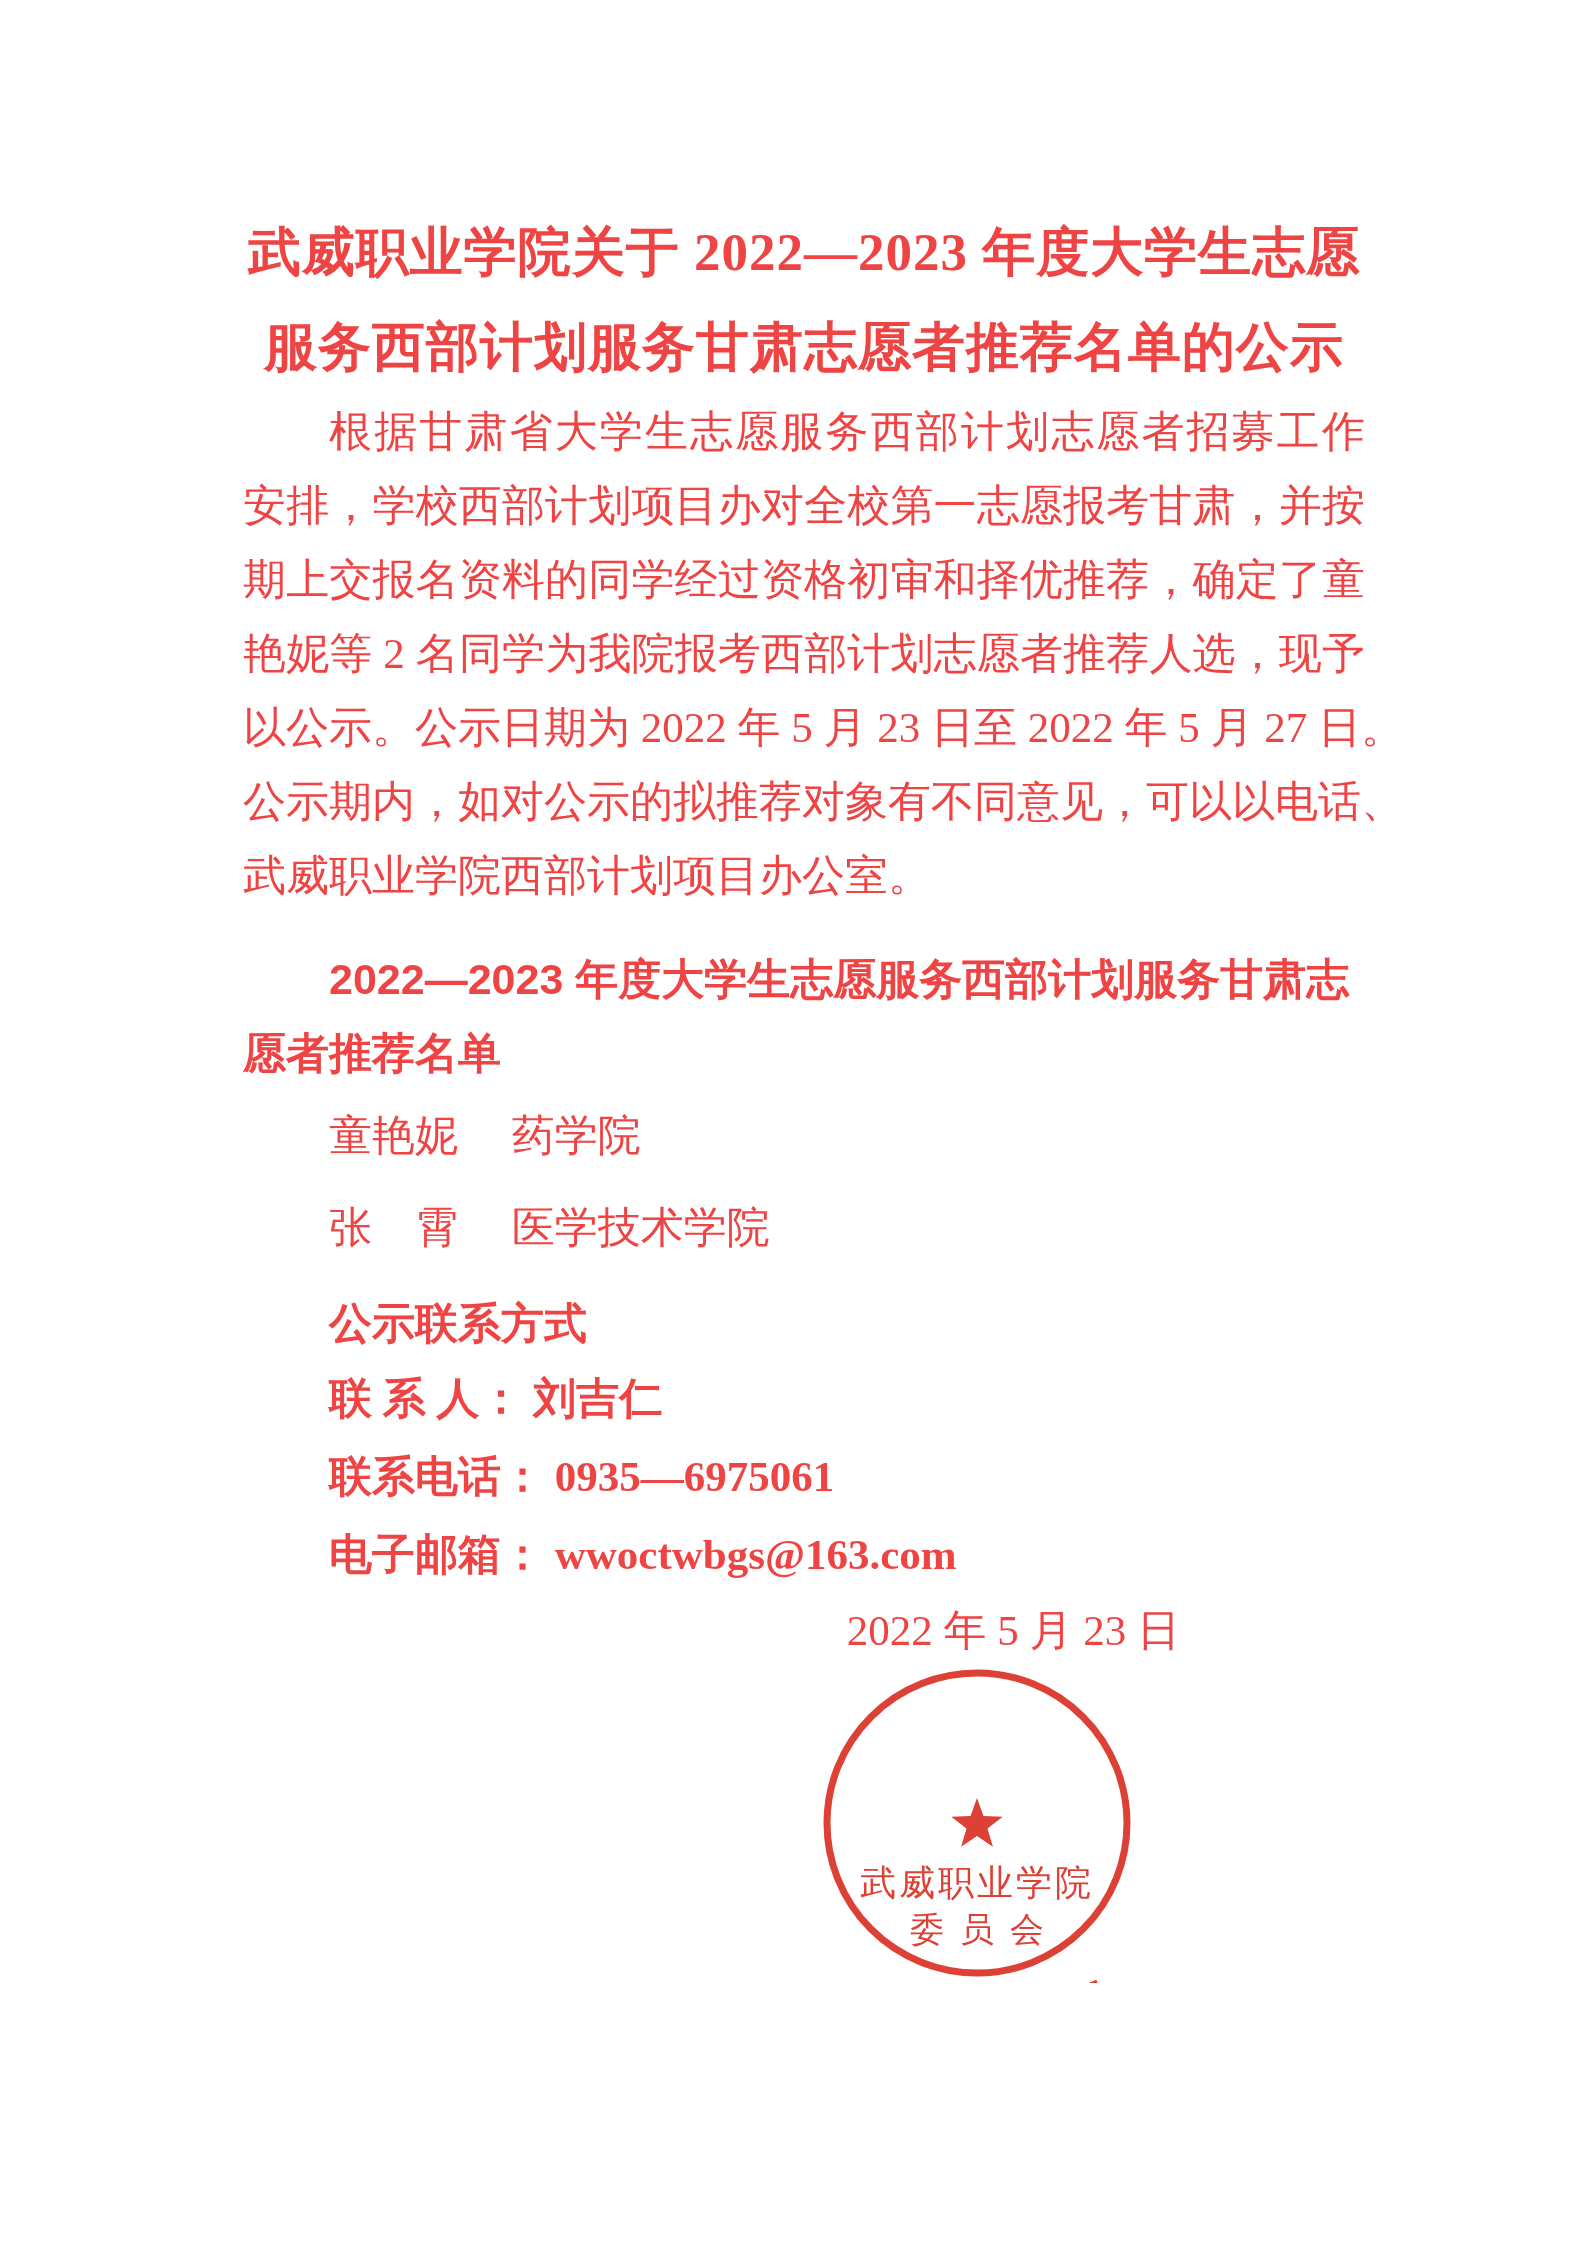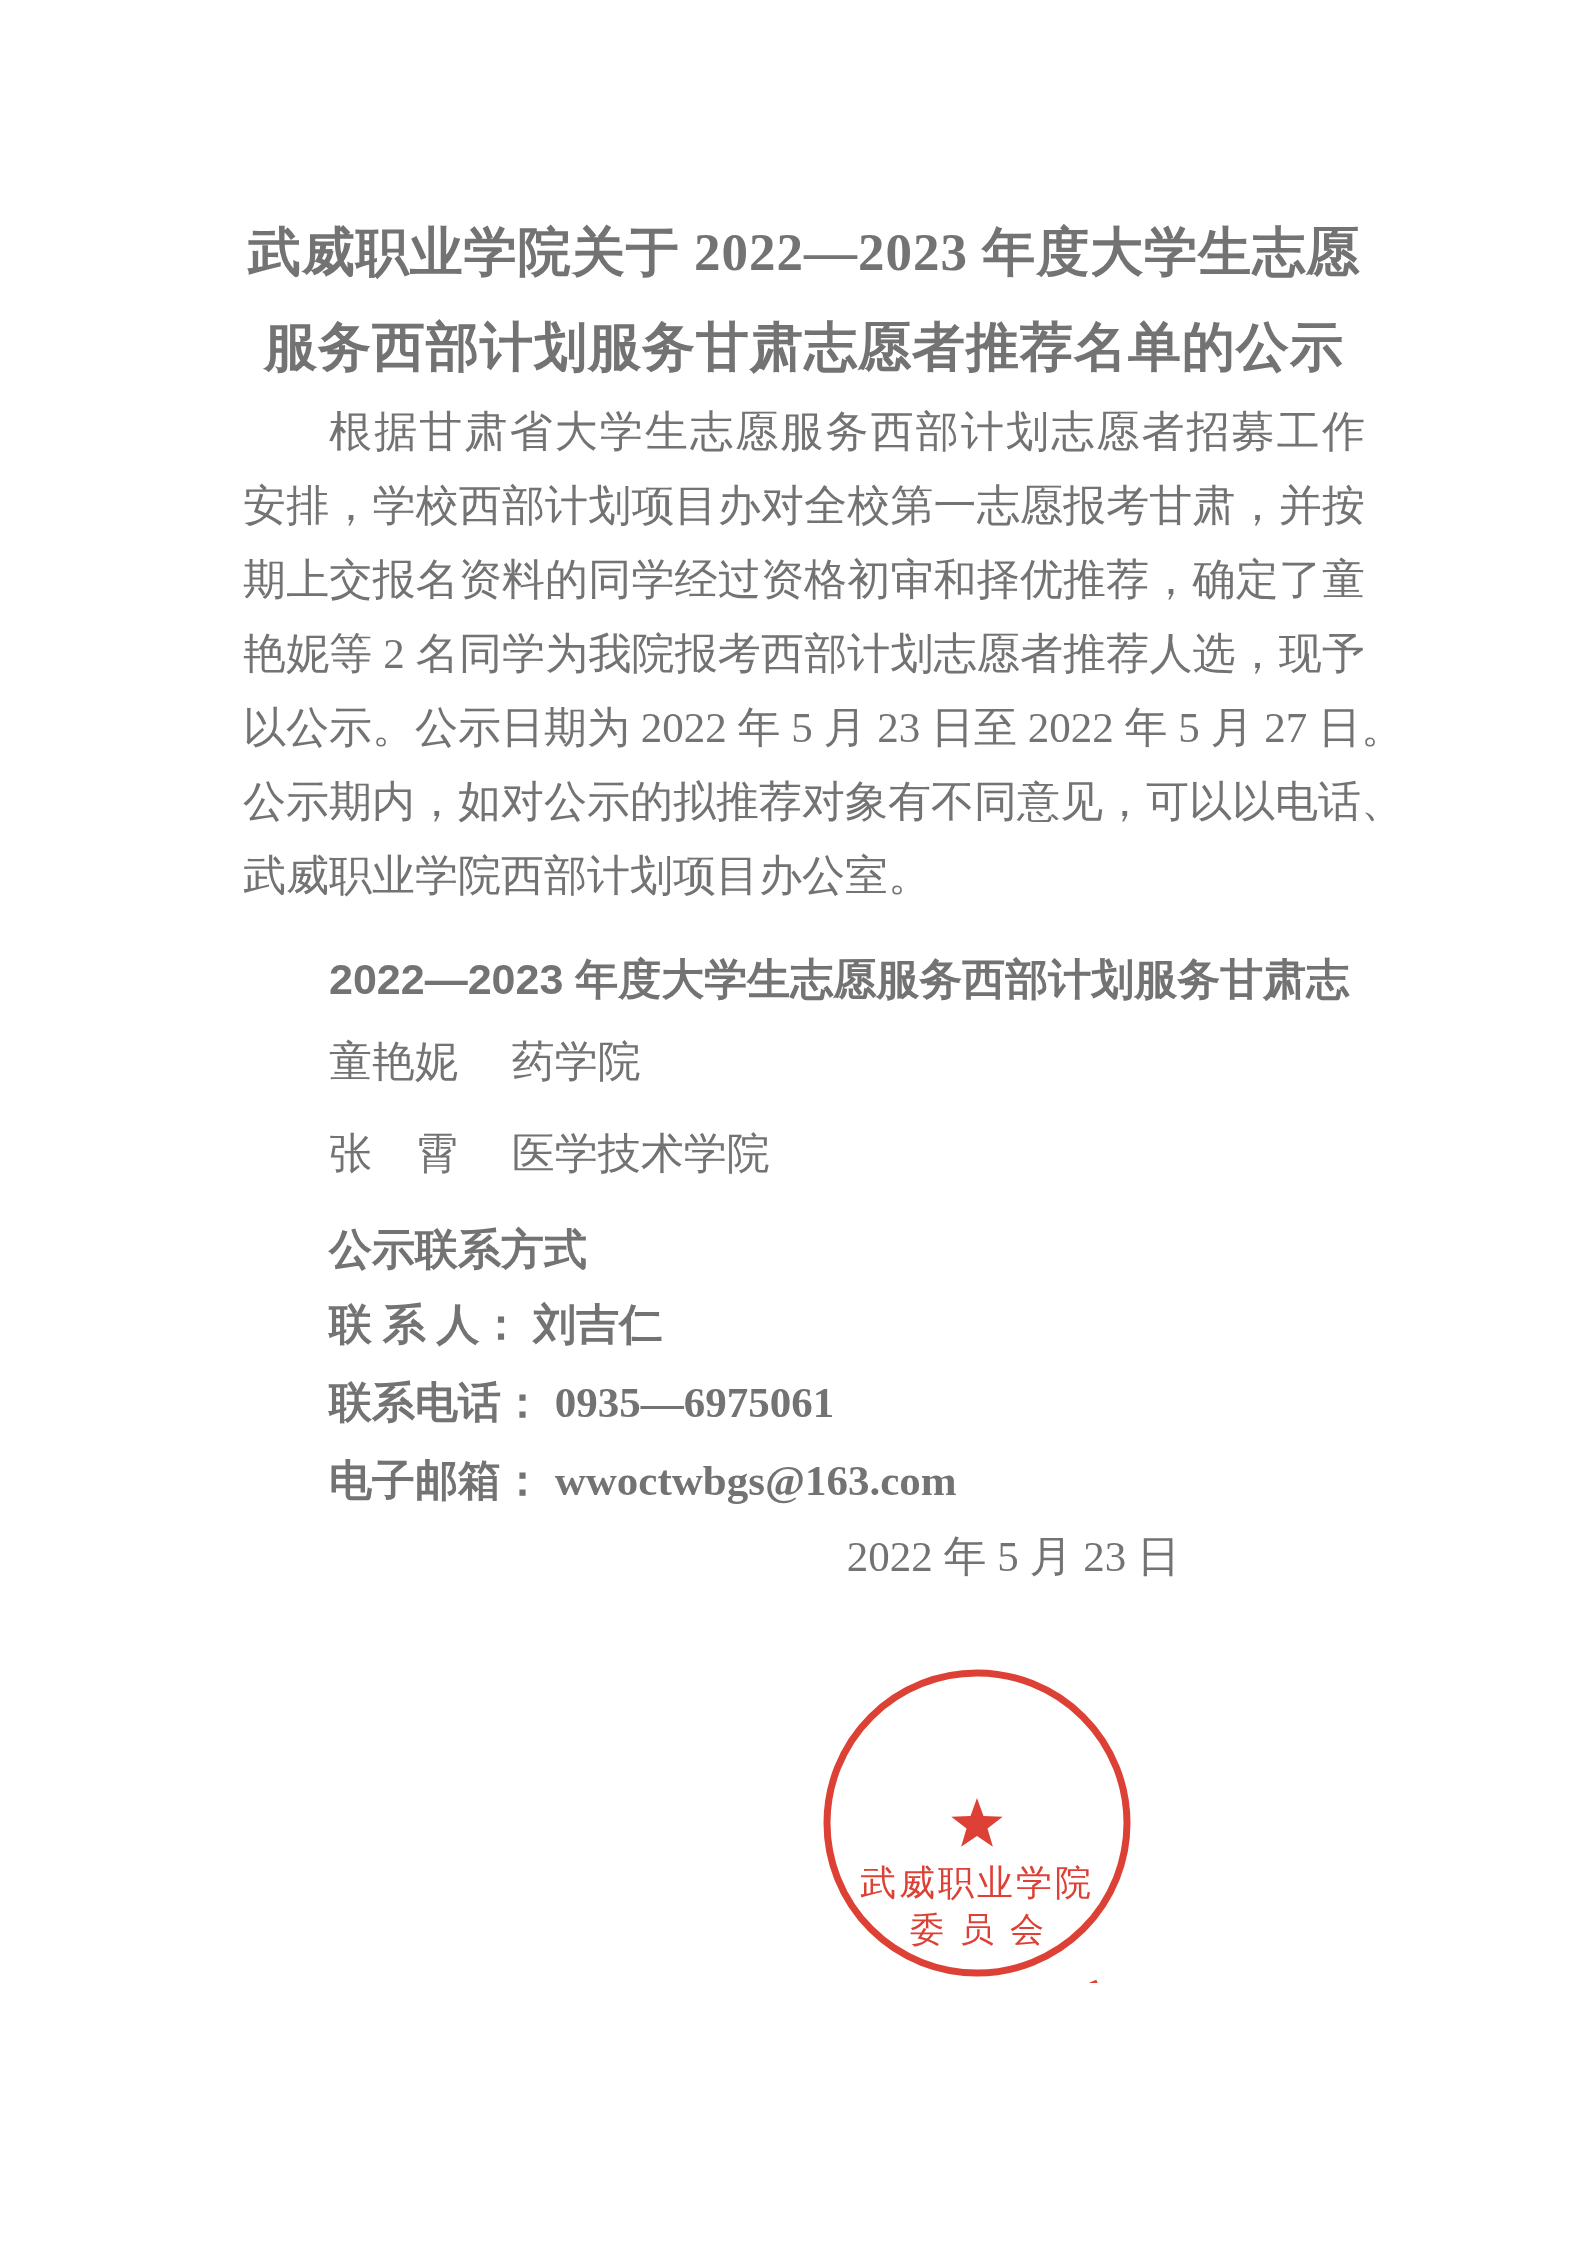--- a/index.html
+++ b/index.html
@@ -3,21 +3,21 @@
 <meta charset="utf-8">
 <style>
   html, body { margin: 0; padding: 0; background: #888; }
   .page {
     position: relative;
     width: 1587px;
     height: 2245px;
     margin: 0 auto;
     background: #ffffff;
     overflow: hidden;
-    color: #737373;
+    color: #ef4444;
     font-family: "Liberation Serif", "DejaVu Serif", serif;
   }
   .content {
     padding: 0 222px 0 243px;
   }
   .doc-title {
     margin: 0;
     padding-top: 205px;
     font-size: 53px;
     line-height: 95px;
@@ -112,20 +112,21 @@
       <div class="line">安排，学校西部计划项目办对全校第一志愿报考甘肃，并按</div>
       <div class="line">期上交报名资料的同学经过资格初审和择优推荐，确定了童</div>
       <div class="line">艳妮等 2 名同学为我院报考西部计划志愿者推荐人选，现予</div>
       <div class="line">以公示。公示日期为 2022 年 5 月 23 日至 2022 年 5 月 27 日。</div>
       <div class="line">公示期内，如对公示的拟推荐对象有不同意见，可以以电话、</div>
       <div class="line last">武威职业学院西部计划项目办公室。</div>
     </div>
 
     <div class="list-heading">
       <div class="hl1">2022—2023 年度大学生志愿服务西部计划服务甘肃志</div>
+      <div class="hl2">愿者推荐名单</div>
     </div>
 
     <div class="nominees">
       <div class="nominee">
         <span class="name">童艳妮</span>
         <span class="college">药学院</span>
       </div>
       <div class="nominee">
         <span class="name">张　霄</span>
         <span class="college">医学技术学院</span>

